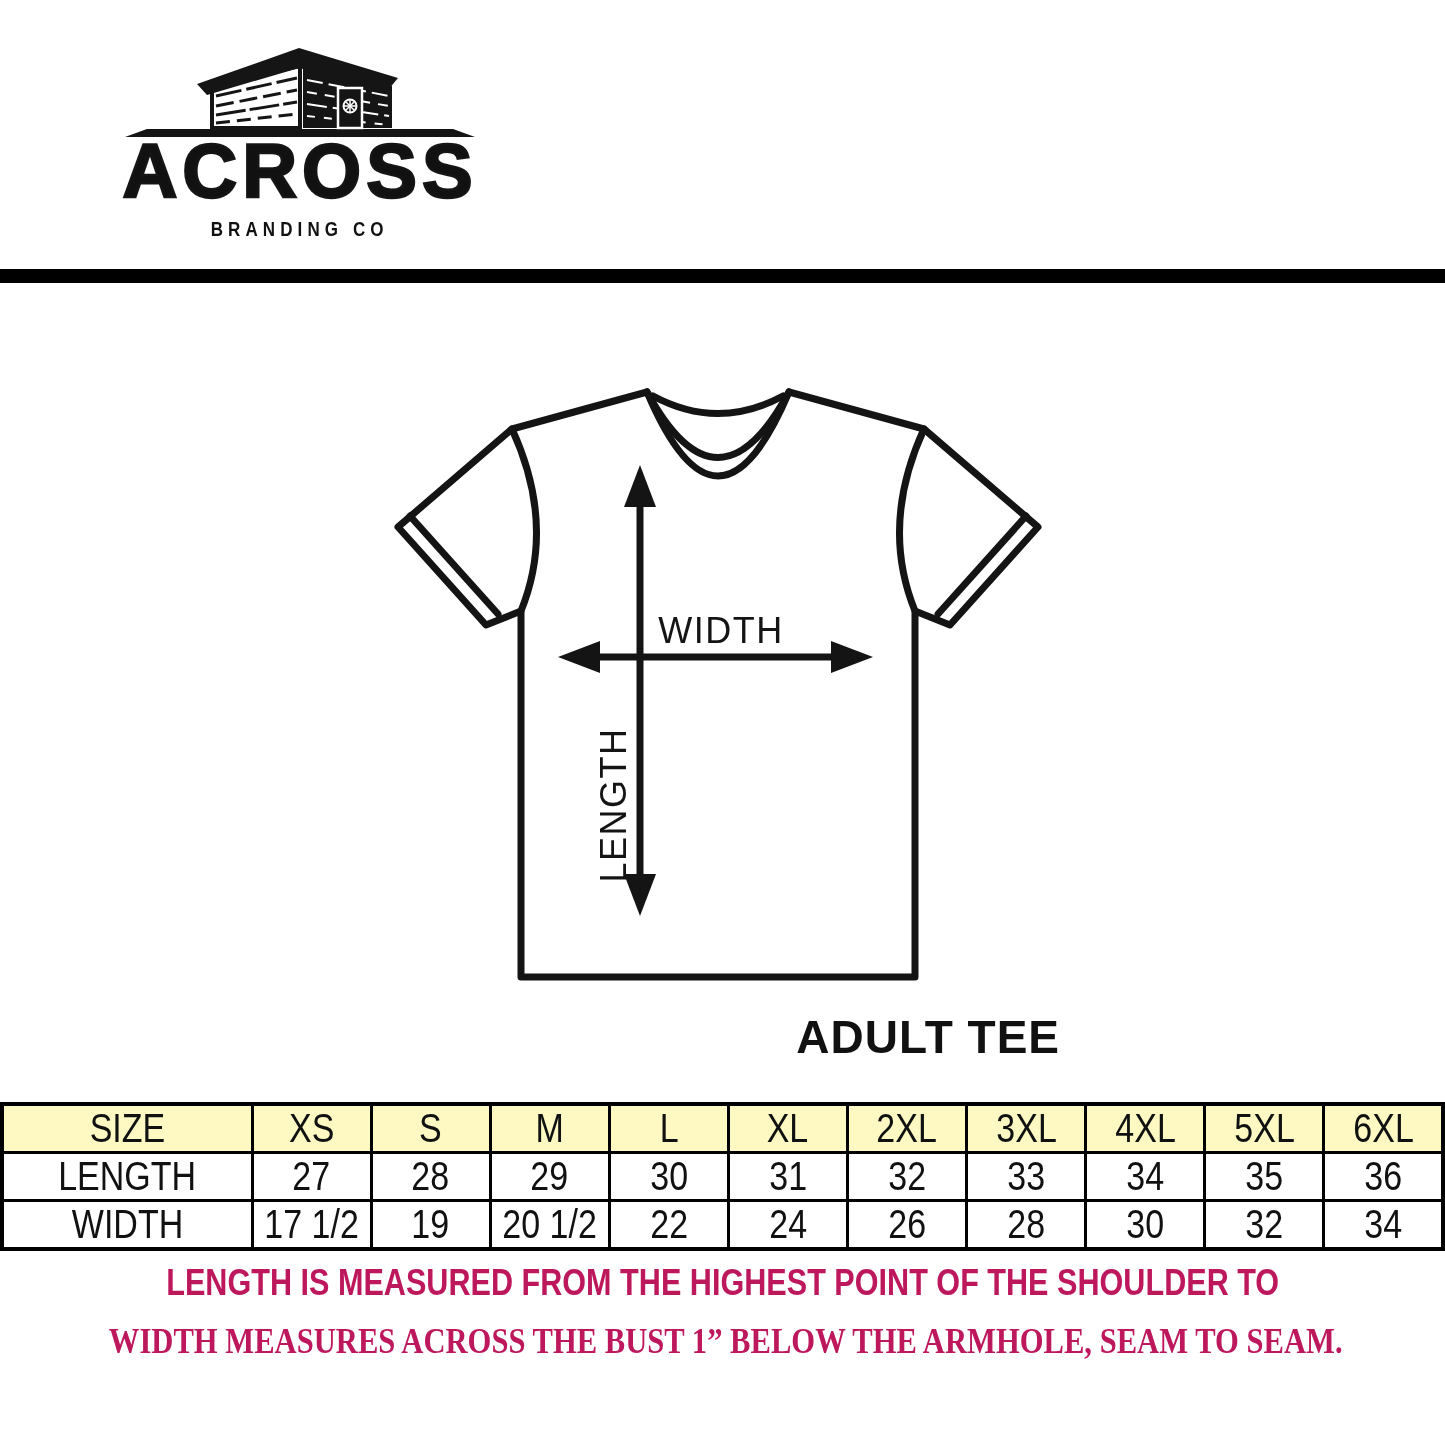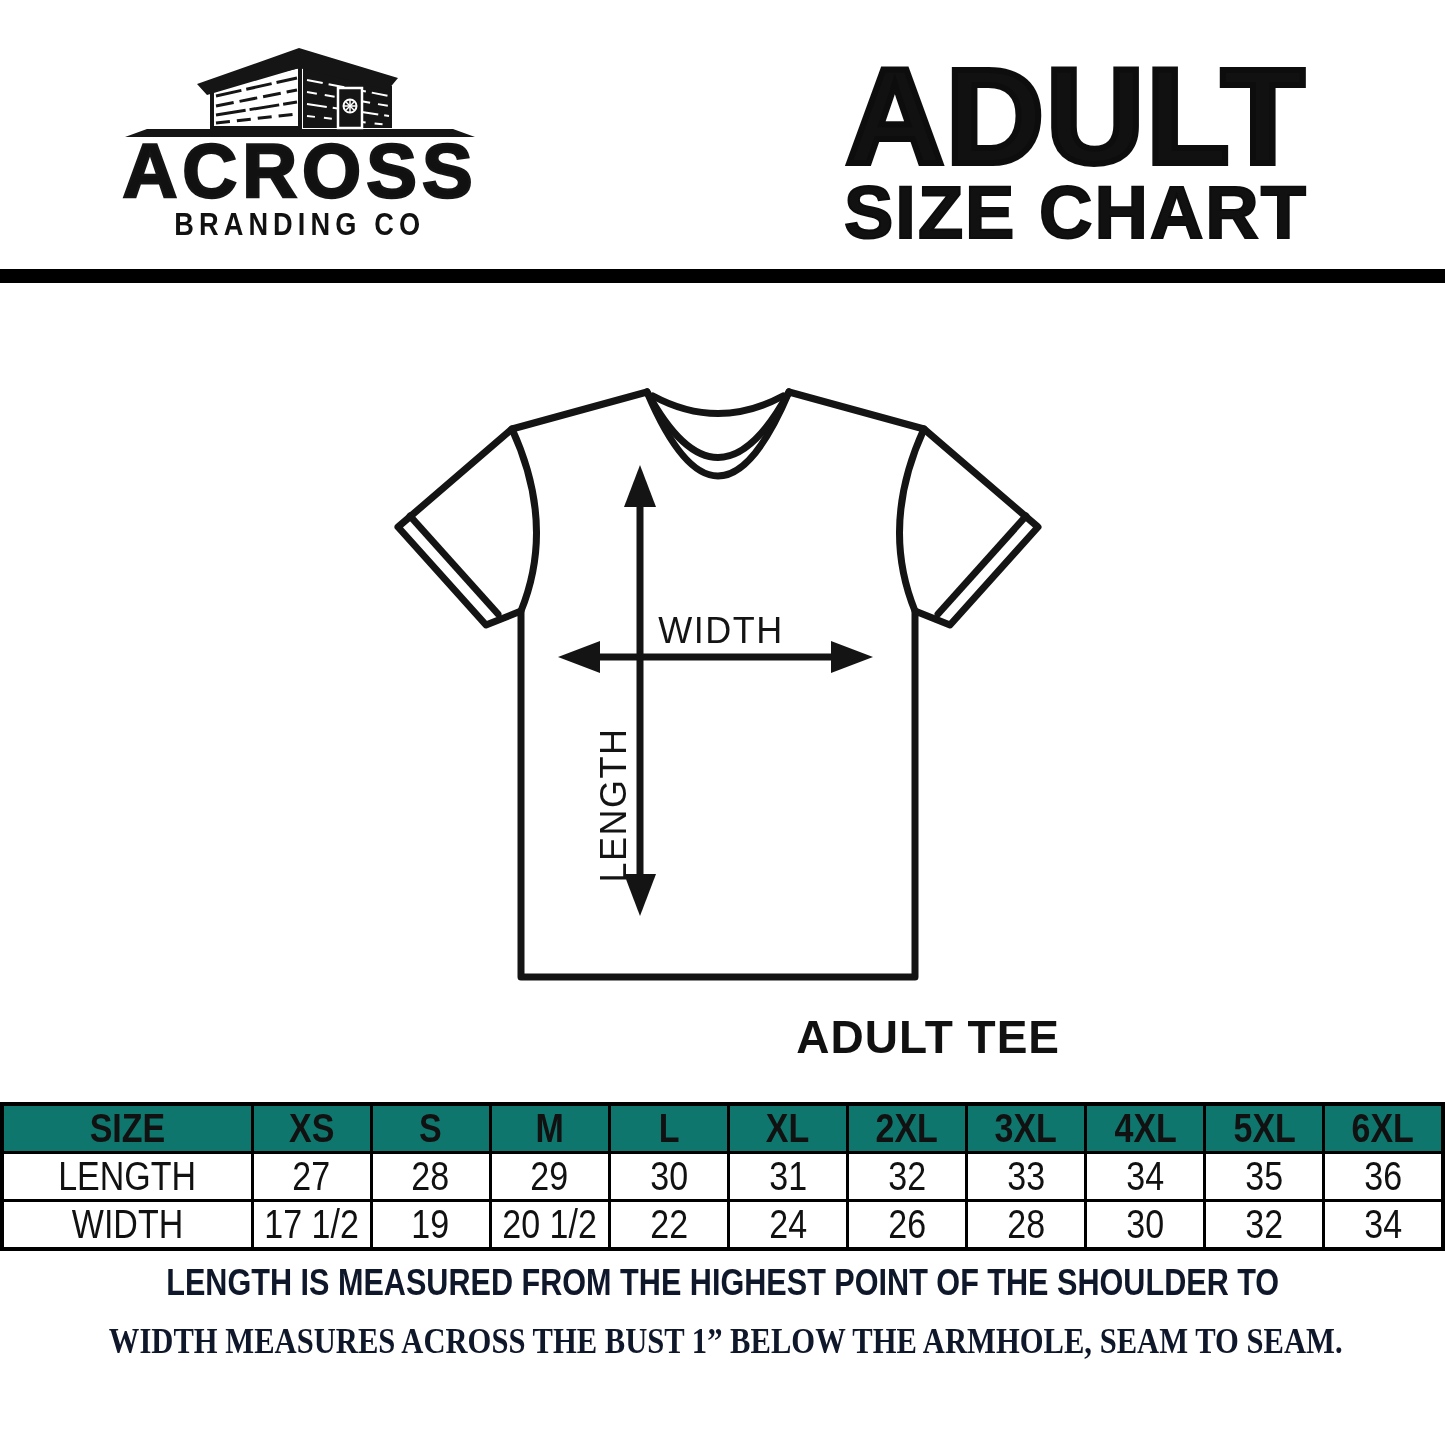--- a/index.html
+++ b/index.html
@@ -10,21 +10,21 @@
     font-family:"Liberation Sans", sans-serif; color:#111111;
   }
   
   .logo { position:absolute; left:98px; top:46px; width:404px; text-align:center; }
   .logo svg { display:block; margin:0 auto; }
   .brand-name {
     font-size:76px; font-weight:bold; line-height:0.92; letter-spacing:5px;
     margin-top:-2px; -webkit-text-stroke:2.5px #151515; white-space:nowrap;
   }
   .brand-sub {
-    font-size:32px; font-weight:bold; letter-spacing:6px; 
+    font-size:20px; font-weight:bold; letter-spacing:6px; margin-top:12px;
     white-space:nowrap;
   }
   .condensed { display:inline-block; transform:scaleX(0.85); transform-origin:50% 50%; white-space:nowrap; }
   
   .title { position:absolute; left:826px; top:48px; width:500px; text-align:center; }
   .title-main {
     font-size:136px; font-weight:bold; line-height:1.0; letter-spacing:2px;
     -webkit-text-stroke:6px #0d0d0d; white-space:nowrap;
   }
   .title-sub {
@@ -42,27 +42,27 @@
   
   .size-table {
     position:absolute; left:0; top:1102px; width:1445px;
     border-collapse:collapse; table-layout:fixed; text-align:center;
     border:4px solid #000000;
   }
   .size-table th, .size-table td {
     border:3px solid #000000; height:40px; vertical-align:middle; padding:0;
     overflow:hidden;
   }
-  .size-table th { background:#0f766e; font-size:40px; font-weight:bold; }
+  .size-table th { background:#fef9c3; font-size:40px; font-weight:normal; }
   .size-table td { background:#ffffff; font-size:40px; font-weight:normal; }
   .col-label { width:250px; }
   
   .notes {
     position:absolute; left:0; top:1262px; width:1445px; text-align:center;
-    font-weight:bold; font-size:36px; line-height:42px; color:#0f172a;
+    font-weight:bold; font-size:36px; line-height:42px; color:#be185d;
   }
   .notes .para2 { margin-top:16px;font-family:Liberation Serif, serif; }
 </style>
 </head>
 <body>
 
 <div class="page">
 
   <div class="logo">
     <svg width="350" height="92" viewBox="0 0 350 92">
@@ -93,24 +93,20 @@
         <line x1="225" y1="54" x2="225" y2="66"></line>
         <line x1="219" y1="60" x2="231" y2="60"></line>
         <line x1="221" y1="56" x2="229" y2="64"></line>
         <line x1="229" y1="56" x2="221" y2="64"></line>
       </g>
     </svg>
     <div class="brand-name">ACROSS</div>
     <div class="brand-sub"><span class="condensed">BRANDING CO</span></div>
   </div>
 
-  <div class="title">
-    <div class="title-main">ADULT</div>
-    <div class="title-sub">SIZE CHART</div>
-  </div>
 
   <div class="divider"></div>
 
   <div class="tshirt-wrap">
     <svg width="680" height="660" viewBox="0 0 680 660">
       <g fill="none" stroke="#141414" stroke-width="7" stroke-linejoin="round" stroke-linecap="round">
 
         <path d="M 267,27 L 132,64 L 18,162 L 106,260 L 141,246 L 141,612 L 535,612 L 535,246 L 570,260 L 658,162 L 544,64 L 409,27"></path>
 
         <path d="M 132,64 Q 176,160 141,246"></path>

